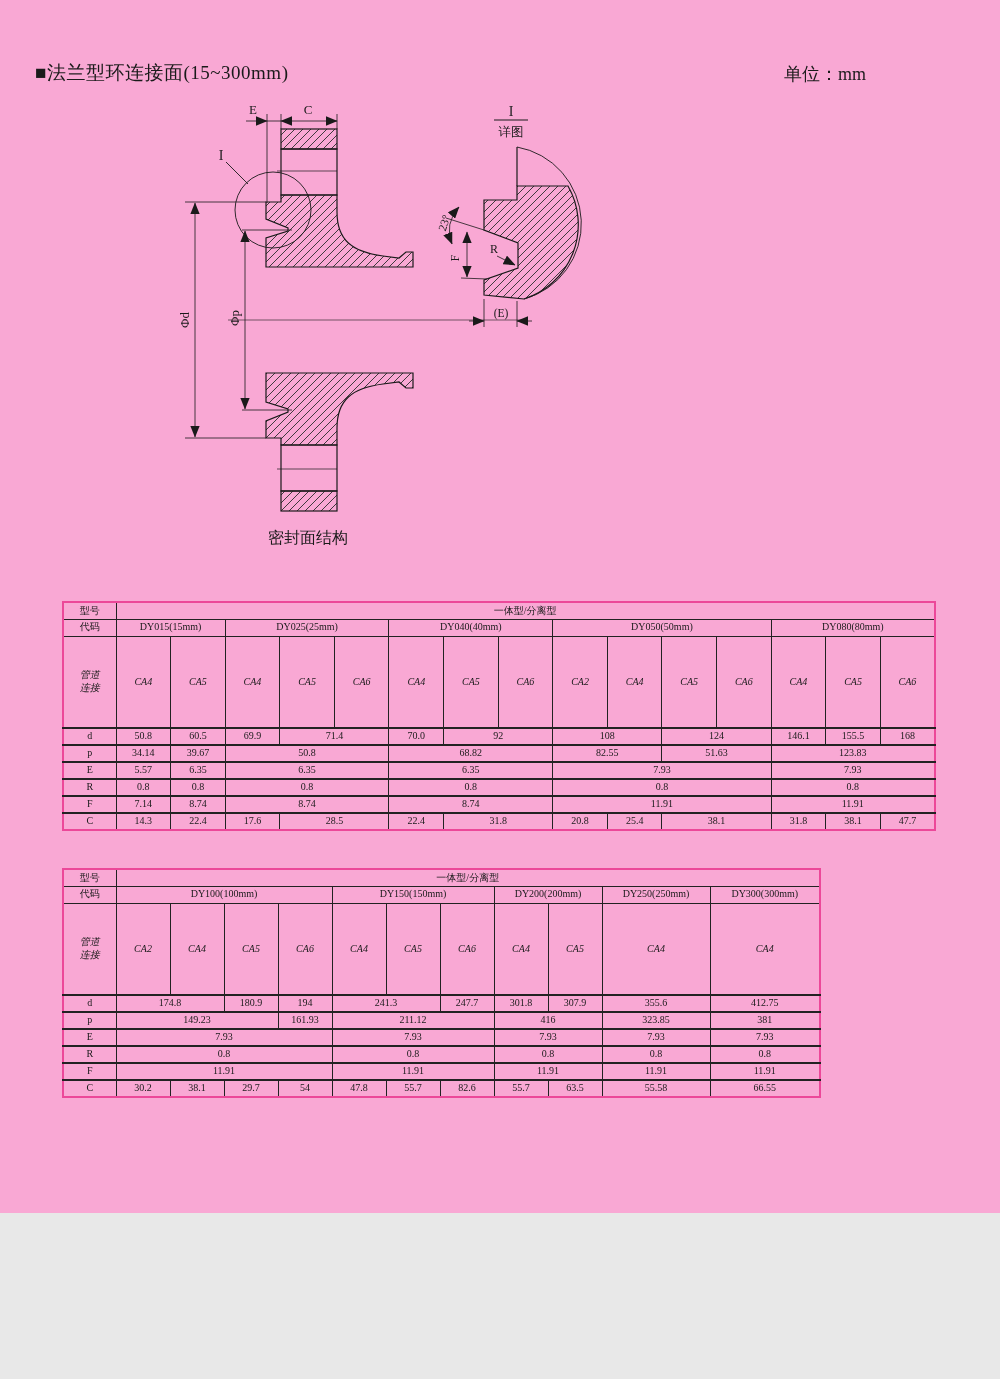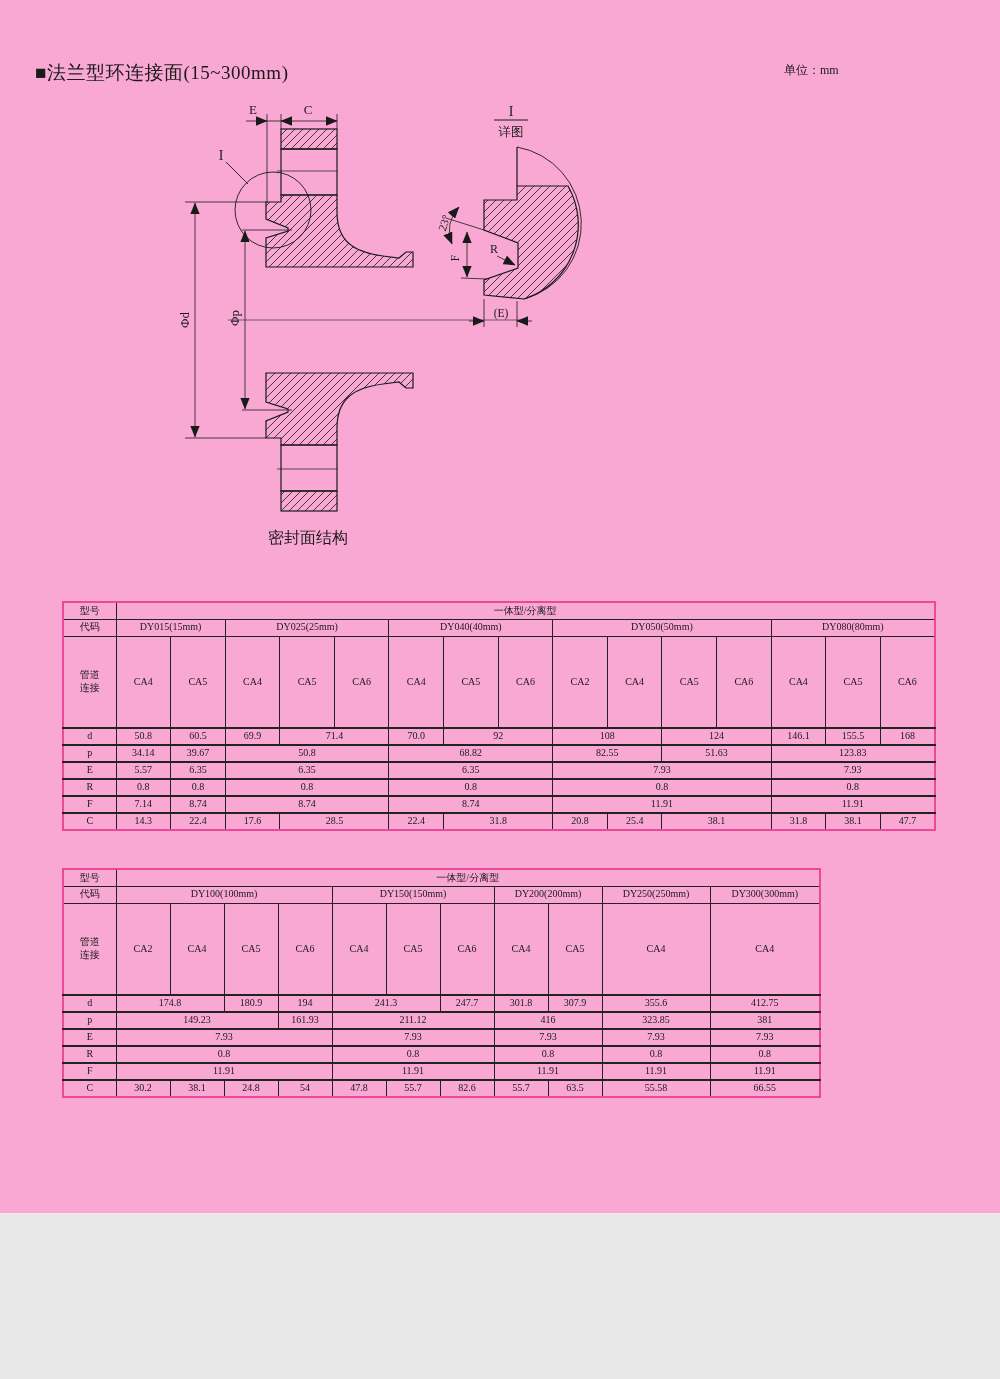--- a/index.html
+++ b/index.html
@@ -1,32 +1,32 @@
 <!DOCTYPE html>
 <html><head>
 <meta charset="utf-8">
 <style>
   html,body{margin:0;padding:0;background:#e8e8e8;}
   #page{position:relative;width:1000px;height:1213px;background:#f9a8d4;margin:0 auto;
         font-family:"Liberation Serif","DejaVu Serif",serif;color:#1a1a1a;overflow:hidden;}
   
   #title{position:absolute;left:35px;top:60px;font-size:19px;letter-spacing:.5px;white-space:nowrap;}
-  #unit{position:absolute;left:784px;top:62px;font-size:12px;white-space:nowrap;text-align:center;}
+  #unit{position:absolute;left:784px;top:62px;font-size:18px;white-space:nowrap;text-align:center;}
   
   #draw{position:absolute;left:0;top:0;width:1000px;height:580px;}
   svg text{fill:#1a1a1a;font-family:"Liberation Serif","DejaVu Serif",serif;}
   
   table.spec{position:absolute;border-collapse:collapse;table-layout:fixed;
              border:2px solid #ec4899;font-size:10px;}
   #t1{left:62px;top:601px;width:873px;}
   #t2{left:62px;top:868px;width:757px;}
   table.spec td{border:1px solid #222;text-align:center;vertical-align:middle;
                 padding:0;white-space:pre-line;line-height:1.25;overflow:hidden;}
   tr.hr{height:17px;}
-  tr.pipe{height:92px;}
+  tr.pipe{height:92px;font-style:italic;}
   tr.data{height:17px;}
   tr.data td{border-top-width:2px;}
   
   #footline{position:absolute;left:10px;top:1335px;width:978px;height:2px;background:#2b2723;}
   #pagenum{position:absolute;left:26px;top:1347px;font-size:17px;}
 </style>
 </head>
 <body>
 
 <div id="page">
@@ -309,21 +309,21 @@
           <td colspan="4">11.91</td>
           <td colspan="3">11.91</td>
           <td colspan="2">11.91</td>
           <td>11.91</td>
           <td>11.91</td>
         </tr>
         <tr class="data">
           <td>C</td>
           <td>30.2</td>
           <td>38.1</td>
-          <td>24.8</td>
+          <td>29.7</td>
           <td>54</td>
           <td>47.8</td>
           <td>55.7</td>
           <td>82.6</td>
           <td>55.7</td>
           <td>63.5</td>
           <td>55.58</td>
           <td>66.55</td>
         </tr>
       </tbody>

